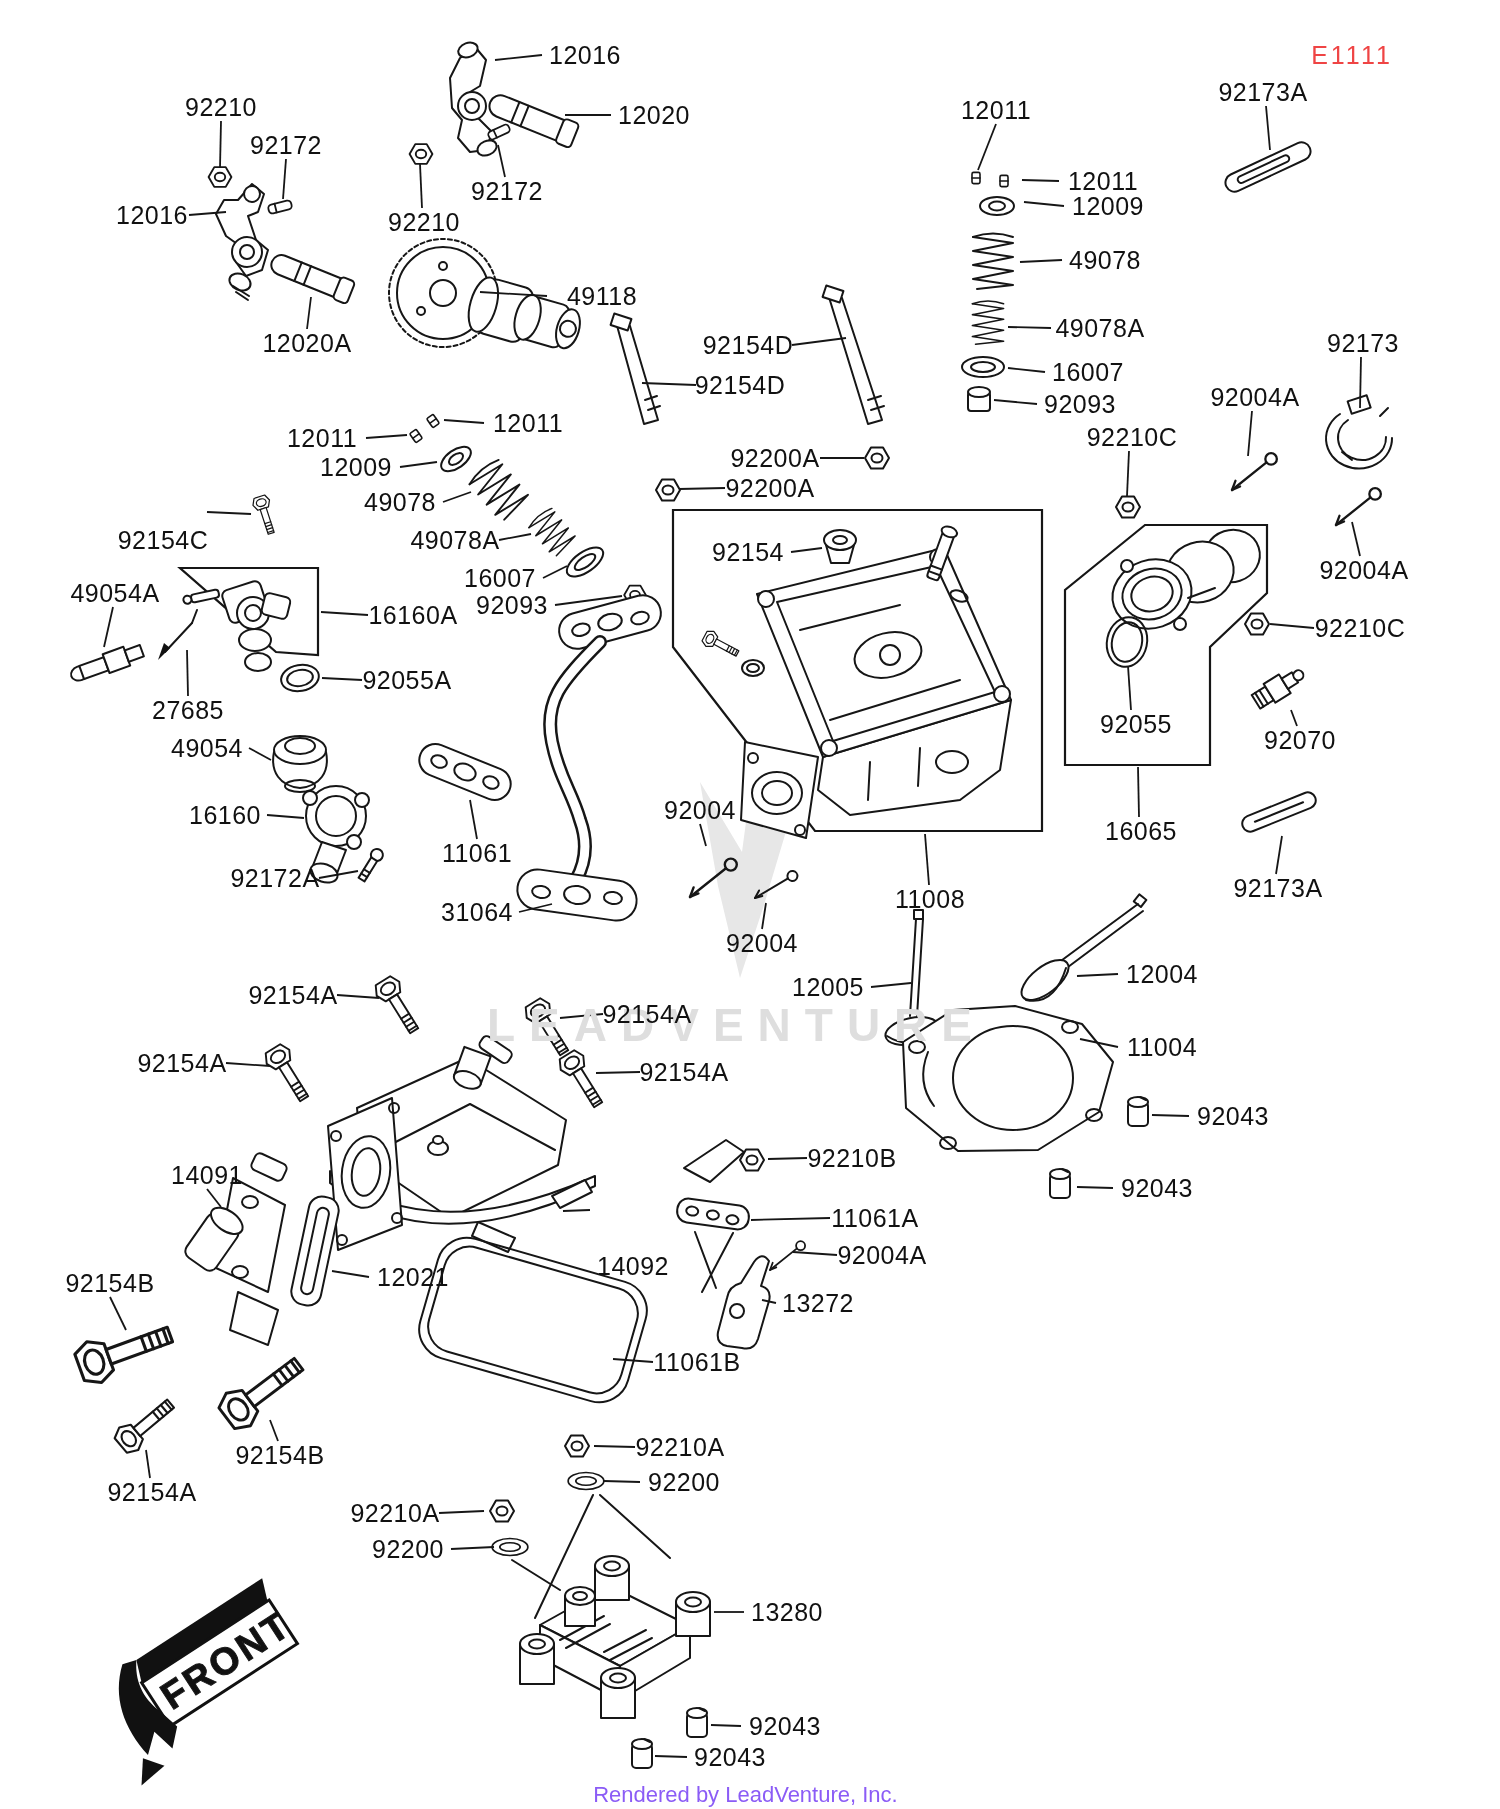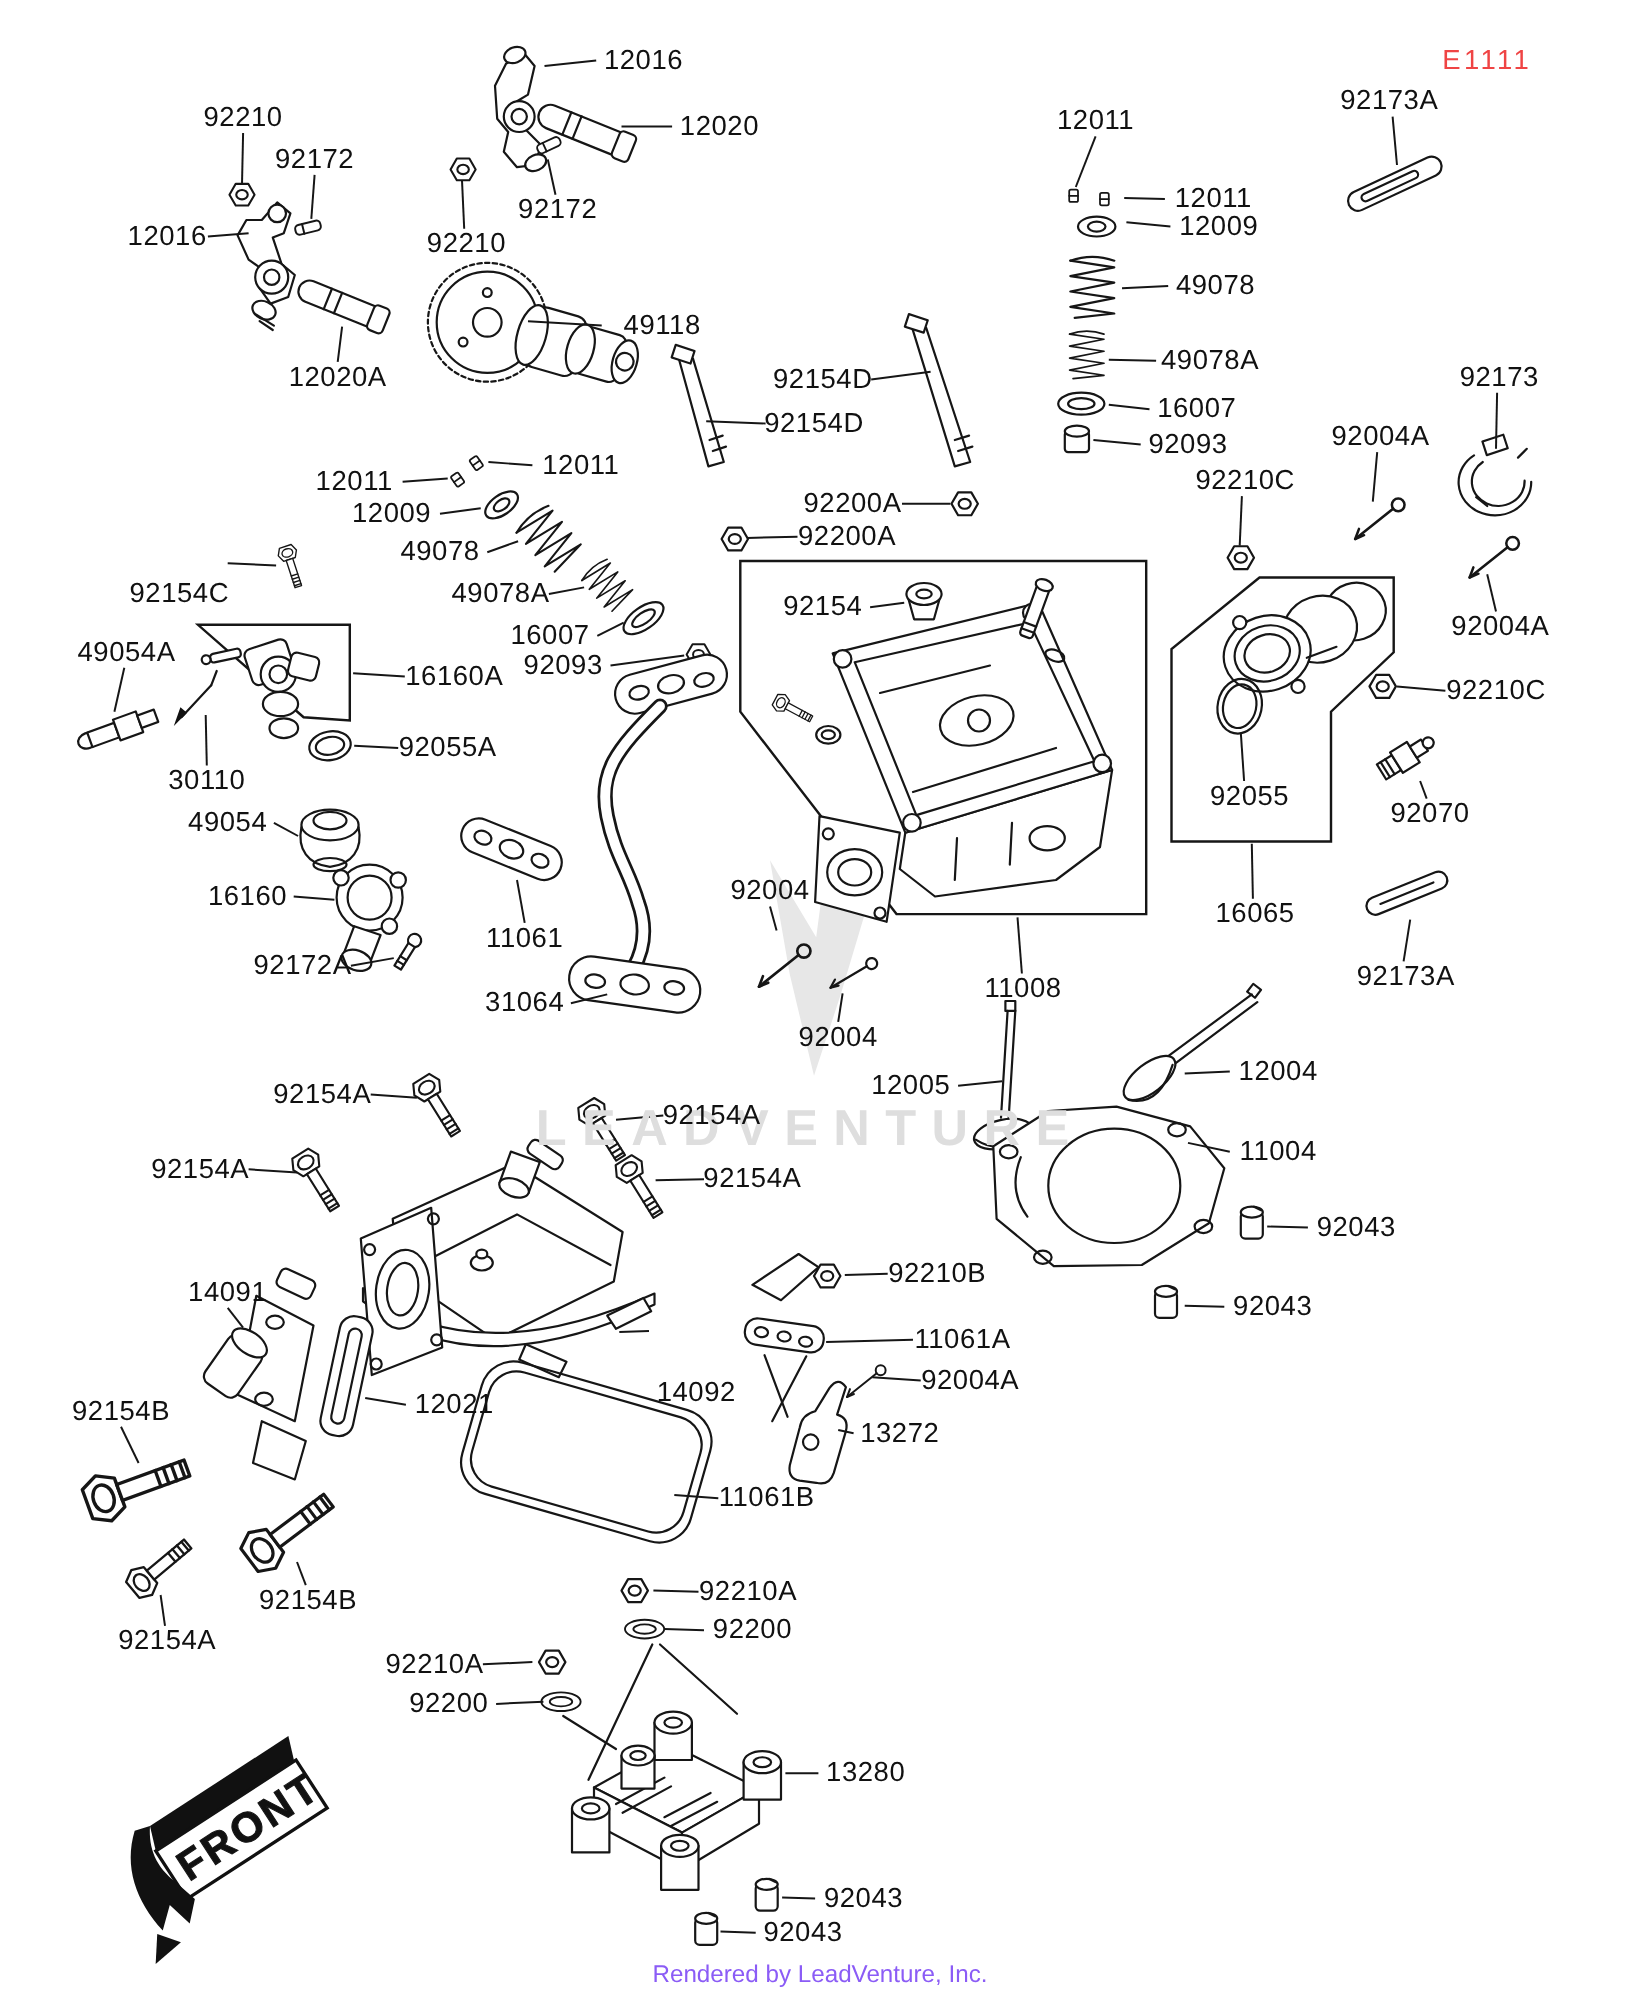--- a/index.html
+++ b/index.html
@@ -574,21 +574,21 @@
       <div class="part-label" style="left: 455px; top: 540px;">49078A</div>
       <div class="part-label" style="left: 500px; top: 578px;">16007</div>
       <div class="part-label" style="left: 512px; top: 605px;">92093</div>
       <div class="part-label" style="left: 775px; top: 458px;">92200A</div>
       <div class="part-label" style="left: 770px; top: 488px;">92200A</div>
       <div class="part-label" style="left: 163px; top: 540px;">92154C</div>
       <div class="part-label" style="left: 748px; top: 552px;">92154</div>
       <div class="part-label" style="left: 413px; top: 615px;">16160A</div>
       <div class="part-label" style="left: 115px; top: 593px;">49054A</div>
       <div class="part-label" style="left: 407px; top: 680px;">92055A</div>
-      <div class="part-label" style="left: 188px; top: 710px;">30110</div>
+      <div class="part-label" style="left: 188px; top: 710px;">27685</div>
       <div class="part-label" style="left: 207px; top: 748px;">49054</div>
       <div class="part-label" style="left: 225px; top: 815px;">16160</div>
       <div class="part-label" style="left: 275px; top: 878px;">92172A</div>
       <div class="part-label" style="left: 477px; top: 853px;">11061</div>
       <div class="part-label" style="left: 477px; top: 912px;">31064</div>
       <div class="part-label" style="left: 700px; top: 810px;">92004</div>
       <div class="part-label" style="left: 762px; top: 943px;">92004</div>
       <div class="part-label" style="left: 1364px; top: 570px;">92004A</div>
       <div class="part-label" style="left: 1360px; top: 628px;">92210C</div>
       <div class="part-label" style="left: 1136px; top: 724px;">92055</div>

